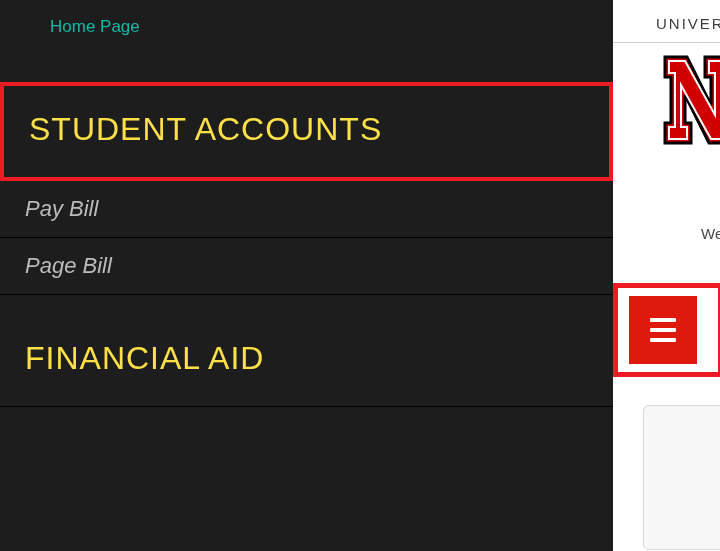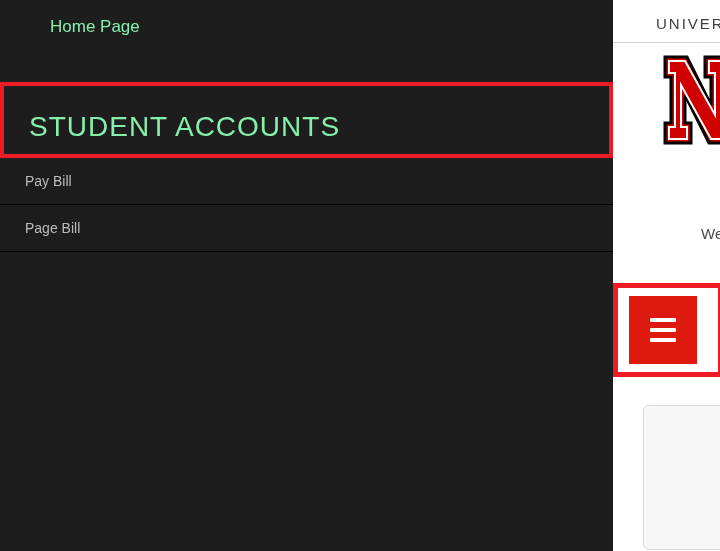--- a/index.html
+++ b/index.html
@@ -14,50 +14,51 @@
     .sidebar {
       position: absolute;
       left: 0;
       top: 0;
       width: 613px;
       height: 551px;
       background: #1d1d1d;
     }
     .nav-item {
       padding: 15px 25px 15px 50px;
-      color: #86efac;
+      color: #14b8a6;
       font-size: 17px;
       border-bottom: 1px solid #000;
       cursor: pointer;
     }
     .nav-item.home {
       padding-top: 17px;
       border-bottom: none;
     }
     .nav-section-header {
-      padding: 25px 25px 11px 25px;
-      color: #86efac;
-      font-size: 28px;
+      padding: 25px 25px 29px 25px;
+      color: #fde047;
+      font-size: 32px;
       font-family: "Arial Narrow", "Helvetica Condensed", Arial, sans-serif;
       font-stretch: condensed;
       letter-spacing: 1px;
       text-transform: uppercase;
       border-top: 1px solid #000;
       border-bottom: 1px solid #000;
       cursor: pointer;
     }
     .nav-section-header.highlighted {
       border: 4px solid #ed1c24;
     }
     .nav-sub {
       padding: 15px 32px 15px 25px;
       color: #bcbcbc;
-      font-size: 14px;
+      font-size: 22px;
       border-bottom: 1px solid #000;
       cursor: pointer;
+      font-style: italic;
     }
     .spacer-1 { height: 30px; }
     .right-panel {
       position: absolute;
       left: 613px;
       top: 0;
       width: 107px;
       height: 551px;
       background: #fff;
     }
@@ -140,20 +141,23 @@
   <div class="spacer-1"></div>
   <div class="nav-section-header highlighted">
     <span>Student Accounts</span>
   </div>
   <div class="nav-sub">
     <span>Pay Bill</span>
   </div>
   <div class="nav-sub">
     <span>Page Bill</span>
   </div>
+  <div class="nav-section-header" style="border-top:none; margin-top:20px;">
+    <span>Financial Aid</span>
+  </div>
 </div>
 
 <div class="right-panel">
   <div class="univ-header">
     <span>UNIVER</span>
   </div>
   <div class="header-divider"></div>
   <div class="logo-n">
     <svg width="70" height="90" viewBox="0 0 70 90">
       <path d="M 2 2 L 2 22 L 8 22 L 8 68 L 2 68 L 2 88 L 28 88 L 28 68 L 22 68 L 22 40 L 46 88 L 68 88 L 68 68 L 62 68 L 62 22 L 68 22 L 68 2 L 42 2 L 42 22 L 48 22 L 48 50 L 24 2 Z" fill="#d00000" stroke="#000" stroke-width="3"></path>

